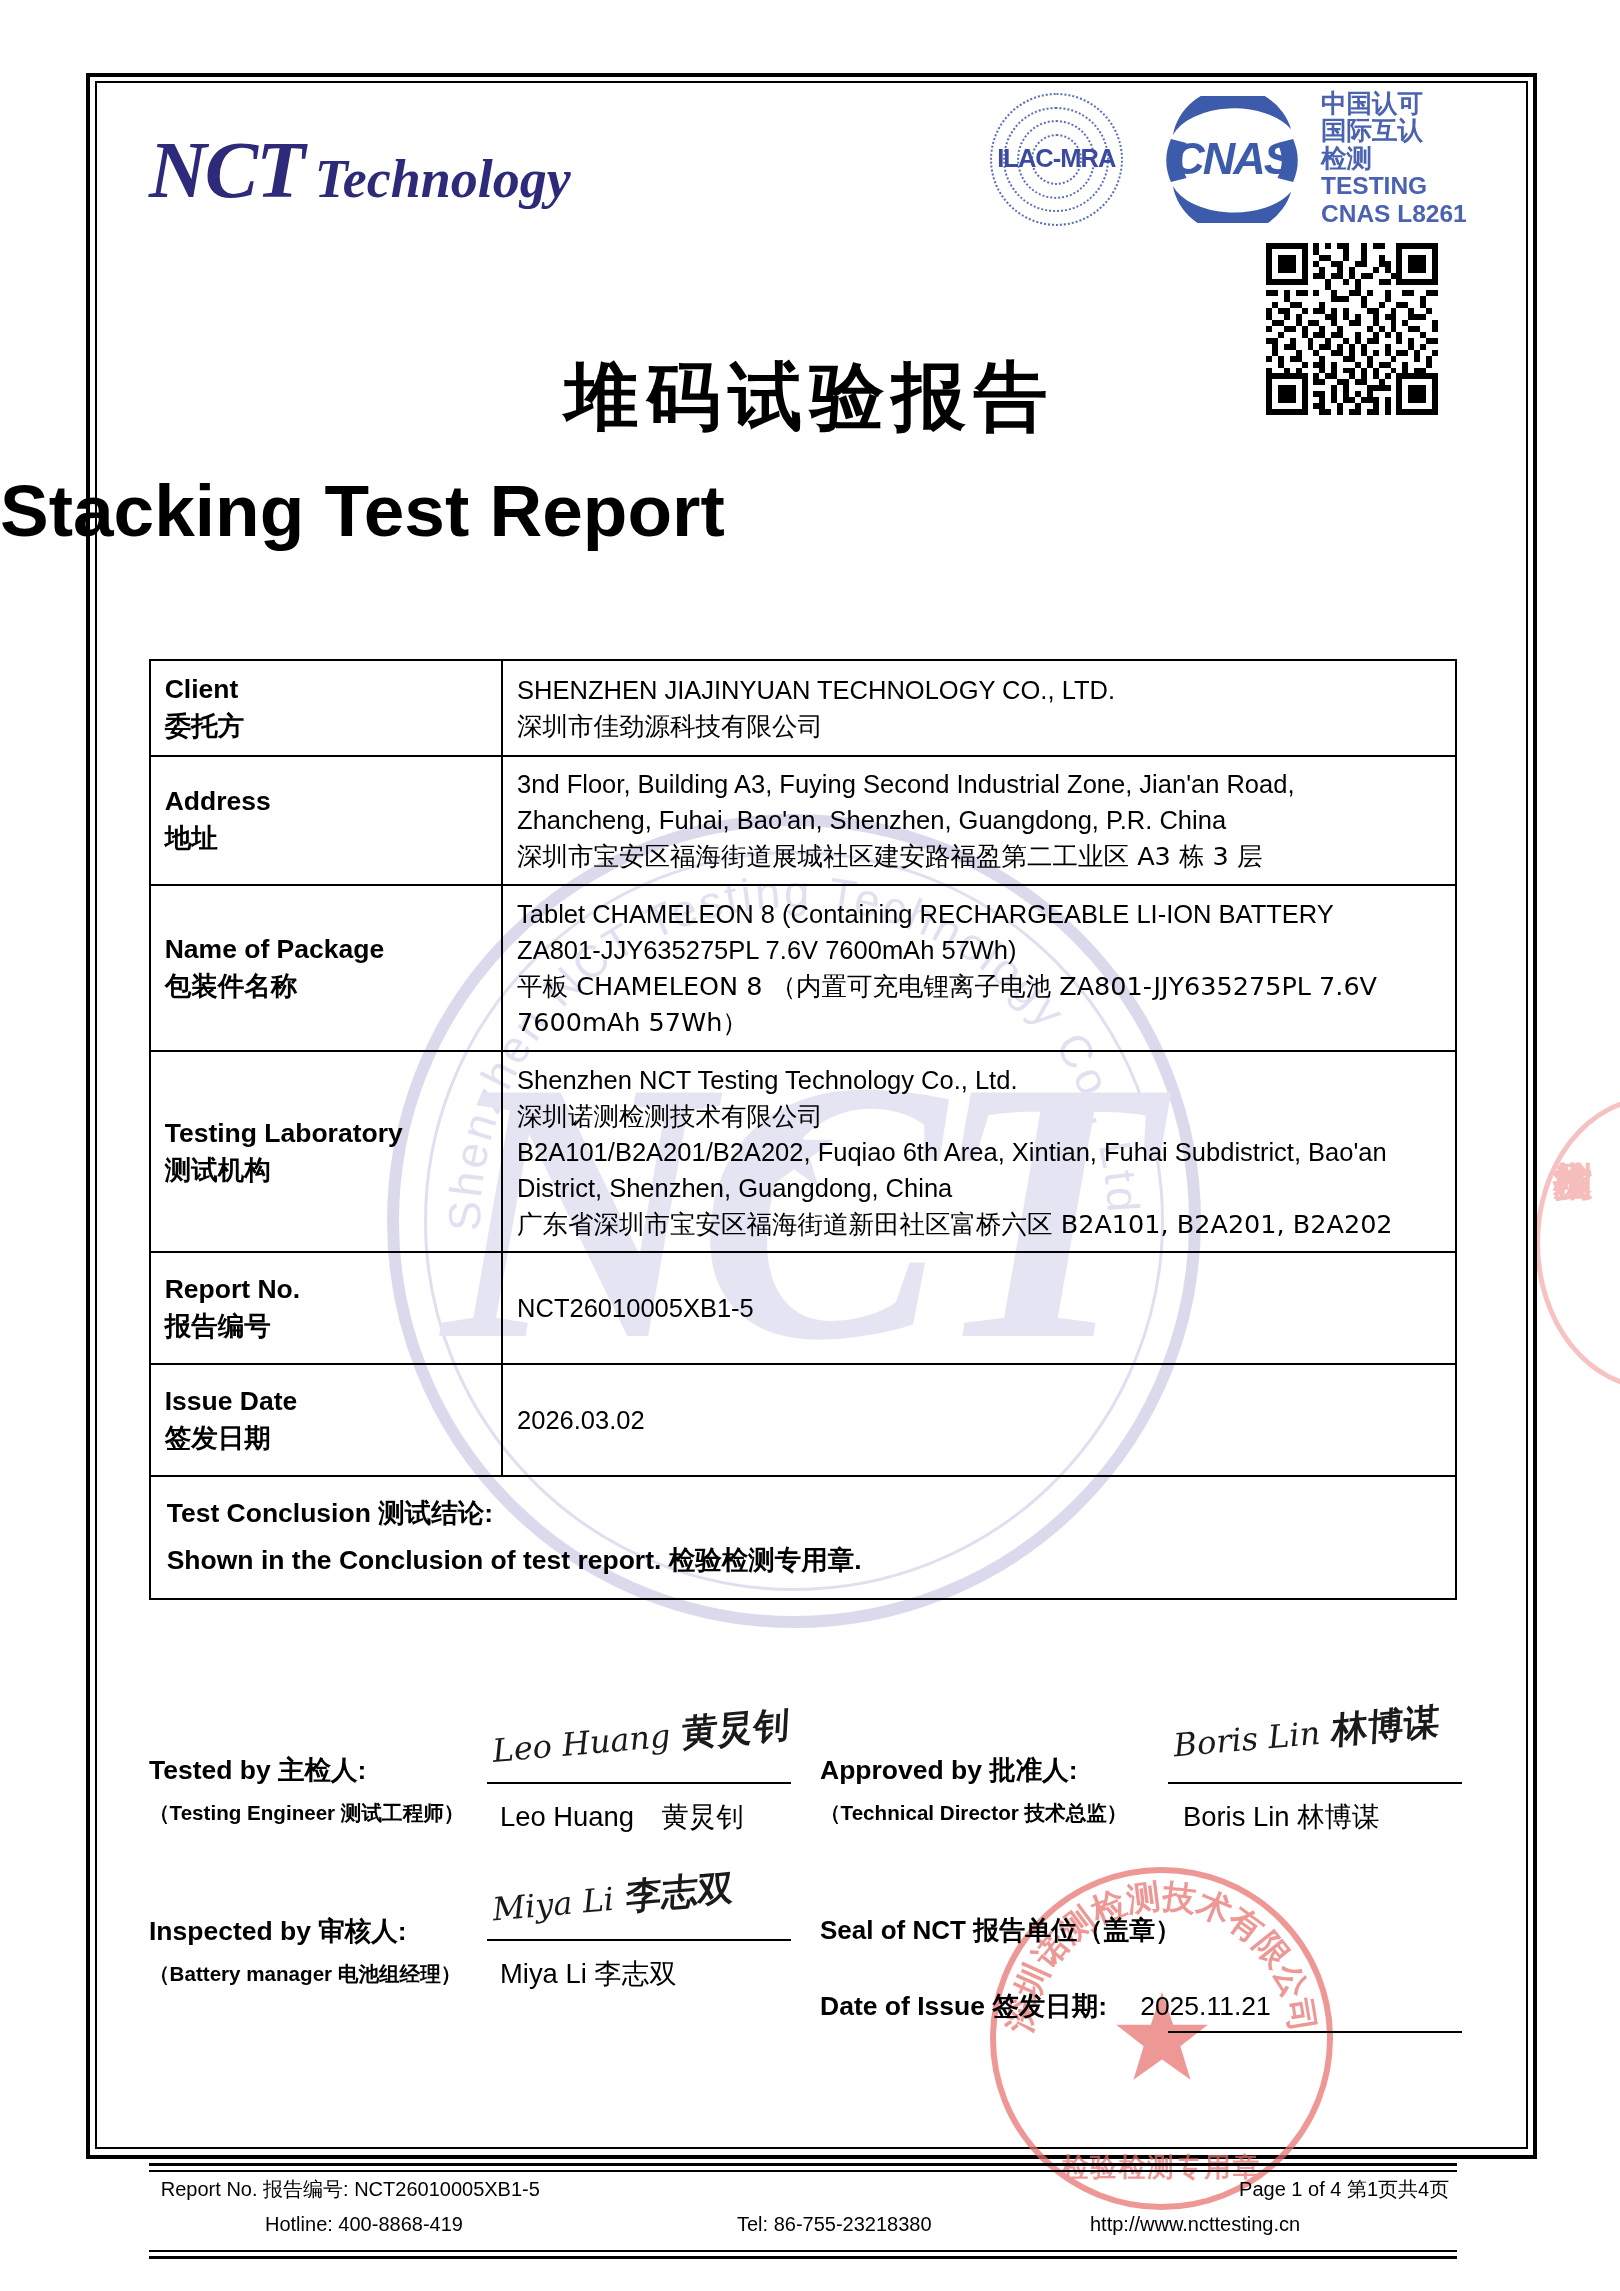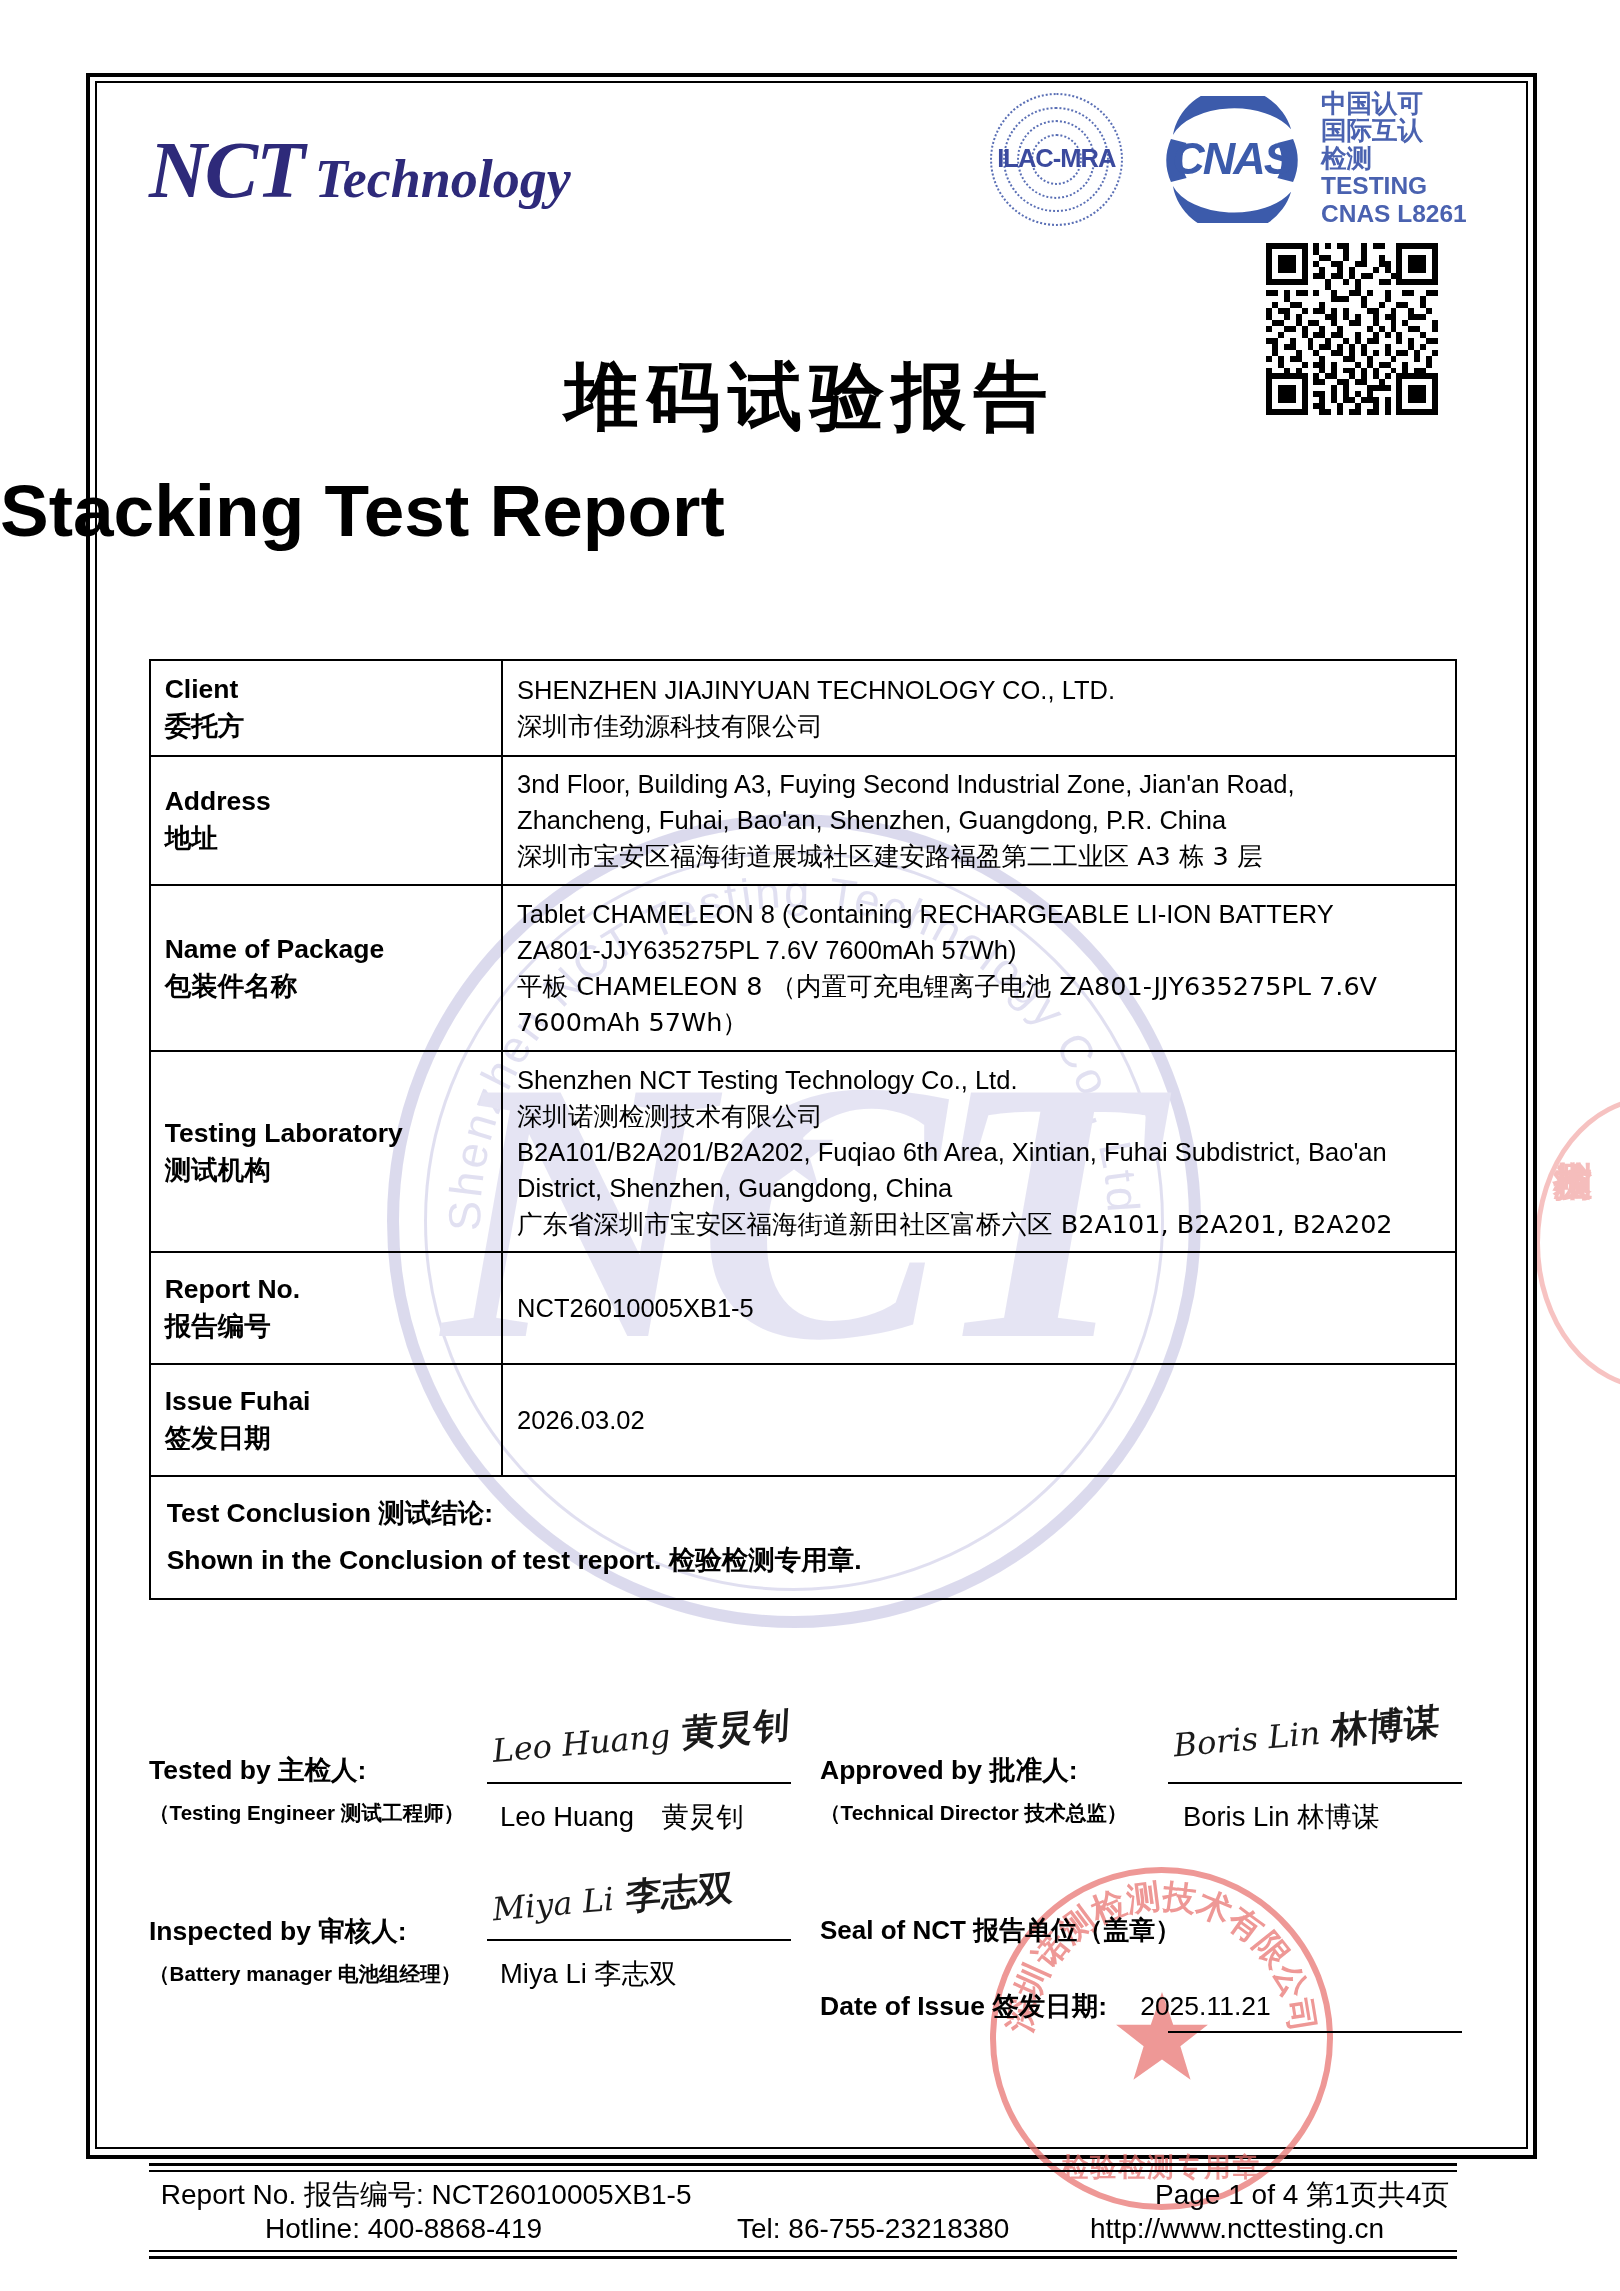--- a/index.html
+++ b/index.html
@@ -175,21 +175,21 @@
   
   .foot-rule-top{
     position:absolute;left:149px;top:2163px;width:1308px;
     border-top:3.9px solid #000;border-bottom:2px solid #000;height:3.9px;
   }
   .foot-rule-bot{
     position:absolute;left:149px;top:2250px;width:1308px;
     border-top:2px solid #000;border-bottom:3.9px solid #000;height:3.9px;
   }
   .foot{
-    position:absolute;left:149px;top:2176px;width:1308px;font-size:28px;
+    position:absolute;left:149px;top:2176px;width:1308px;font-size:20px;
   }
   .foot .l1{position:relative;height:37px;}
   .foot .l1 .left{position:absolute;left:11.8px;top:0;}
   .foot .l1 .right{position:absolute;right:7.8px;top:0;}
   .foot .l2{position:relative;height:35px;}
   .foot .l2 span{position:absolute;top:0;}
   .foot .l2 .hot{left:116px;}
   .foot .l2 .tel{left:588px;}
   .foot .l2 .url{left:941px;}
 </style>
@@ -489,21 +489,21 @@
         <td class="lbl" style="height:90px">
           <div>Report No.</div>
           <div>报告编号</div>
         </td>
         <td class="val">
           <div>NCT26010005XB1-5</div>
         </td>
       </tr>
       <tr>
         <td class="lbl" style="height:90px">
-          <div>Issue Fuhai</div>
+          <div>Issue Date</div>
           <div>签发日期</div>
         </td>
         <td class="val">
           <div>2026.03.02</div>
         </td>
       </tr>
       <tr>
         <td class="concl" colspan="2">
           <div>Test Conclusion 测试结论:</div>
           <div>Shown in the Conclusion of test report. 检验检测专用章.</div>

